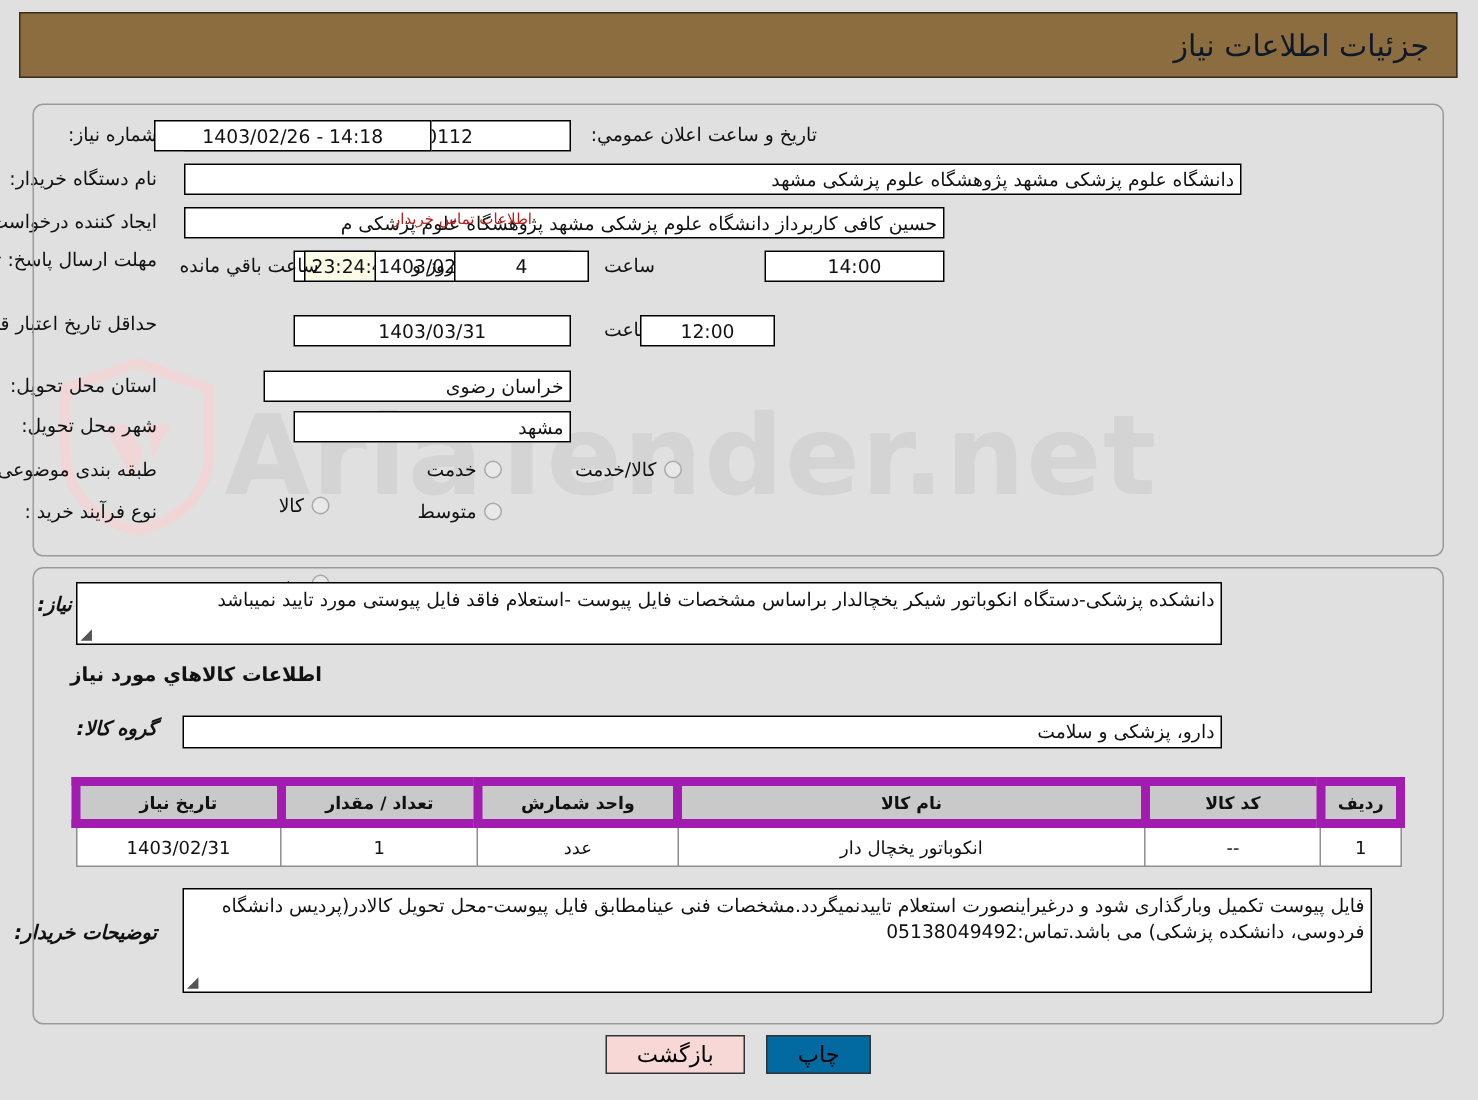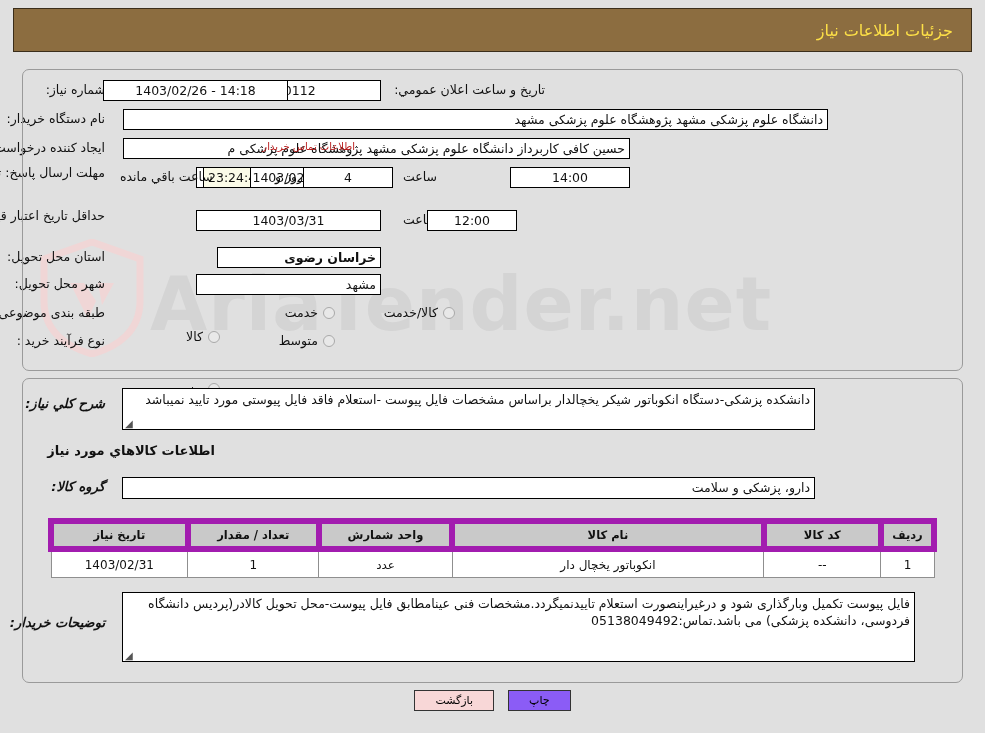--- a/index.html
+++ b/index.html
@@ -56,22 +56,22 @@
     background: #8c6d40;
     border: 1px solid #3a2d1a;
     box-sizing: border-box;
     display: flex;
     align-items: center;
     justify-content: flex-start;
     padding-right: 18px;
     z-index: 3;
   }
   .header-title {
-    color: #fde047;
-    font-size: 16px;
+    color: #0f172a;
+    font-size: 20px;
   }
 
   
   .panel {
     position: absolute;
     border: 1px solid #9a9a9a;
     border-radius: 7px;
     background: transparent;
     box-sizing: border-box;
     z-index: 2;
@@ -194,26 +194,26 @@
     left: 0; top: 690px;
     width: 985px;
     display: flex;
     justify-content: center;
     gap: 14px;
     direction: ltr;
     z-index: 3;
   }
   .btn {
     border: 1px solid #333;
-    font-size: 11px;
+    font-size: 15px;
     padding: 3px 20px;
     cursor: pointer;
     font-family: "DejaVu Sans", "Liberation Sans", sans-serif;
   }
-  .btn-print { background: #8b5cf6; }
+  .btn-print { background: #0369a1; }
   .btn-back { background: #f8d7d7; }
 
   .ltr { direction: ltr; unicode-bidi: isolate; }
 </style>
 </head>
 <body>
 
 <div class="page">
 
   <div class="watermark">
@@ -277,21 +277,21 @@
   </div>
   <div class="box center ltr" style="position:absolute; right:604px; top:210px; width:185px;">1403/03/31</div>
   <div class="row" style="right:548px; top:212px;">
     <span class="lbl">ساعت</span>
   </div>
   <div class="box center ltr" style="position:absolute; right:468px; top:210px; width:90px;">12:00</div>
 
   <div class="row" style="right:880px; top:249px;">
     <span class="lbl">استان محل تحویل:</span>
   </div>
-  <div class="box right" style="position:absolute; right:604px; top:247px; width:164px;font-weight:bold;">خراسان رضوی</div>
+  <div class="box right" style="position:absolute; right:604px; top:247px; width:205px;">خراسان رضوی</div>
 
   <div class="row" style="right:880px; top:276px;">
     <span class="lbl">شهر محل تحویل:</span>
   </div>
   <div class="box right" style="position:absolute; right:604px; top:274px; width:185px;">مشهد</div>
 
   <div class="row" style="right:880px; top:305px;">
     <span class="lbl">طبقه بندی موضوعی:</span>
   </div>
   <div class="row" style="right:765px; top:305px;margin-top:24px;">
@@ -327,21 +327,21 @@
       <span class="radio"></span>
       <span>متوسط</span>
     </span>
   </div>
 
   <div class="panel" id="panel-bottom"></div>
 
   <div class="row" style="right:880px; top:396px;">
     <span class="lbl lbl-bold">شرح کلي نیاز:</span>
   </div>
-  <div class="ta" style="position:absolute; right:170px; top:388px; width:693px; height:42px;">
+  <div class="ta" style="position:absolute; right:170px; top:388px; width:764px; height:42px;">
     <span>دانشکده پزشکی-دستگاه انکوباتور شیکر یخچالدار براساس مشخصات فایل پیوست -استعلام فاقد فایل پیوستی مورد تایید نمیباشد</span>
     <span class="grip">◣</span>
   </div>
 
   <div class="section-heading" style="right:770px; top:443px;">اطلاعات کالاهاي مورد نیاز</div>
 
   <div class="row" style="right:880px; top:479px;">
     <span class="lbl lbl-bold">گروه کالا:</span>
   </div>
   <div class="box right" style="position:absolute; right:170px; top:477px; width:693px; height:22px; line-height:20px;">دارو، پزشکی و سلامت</div>

